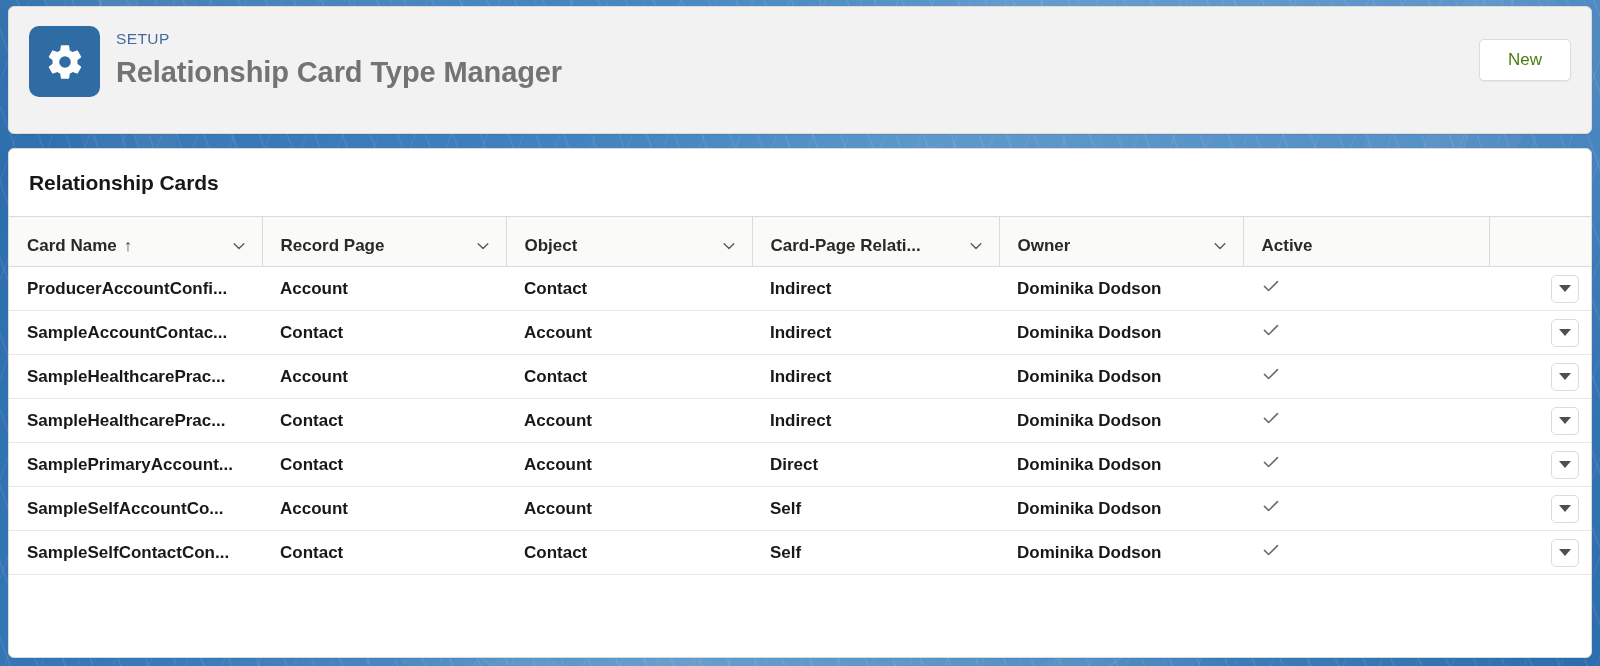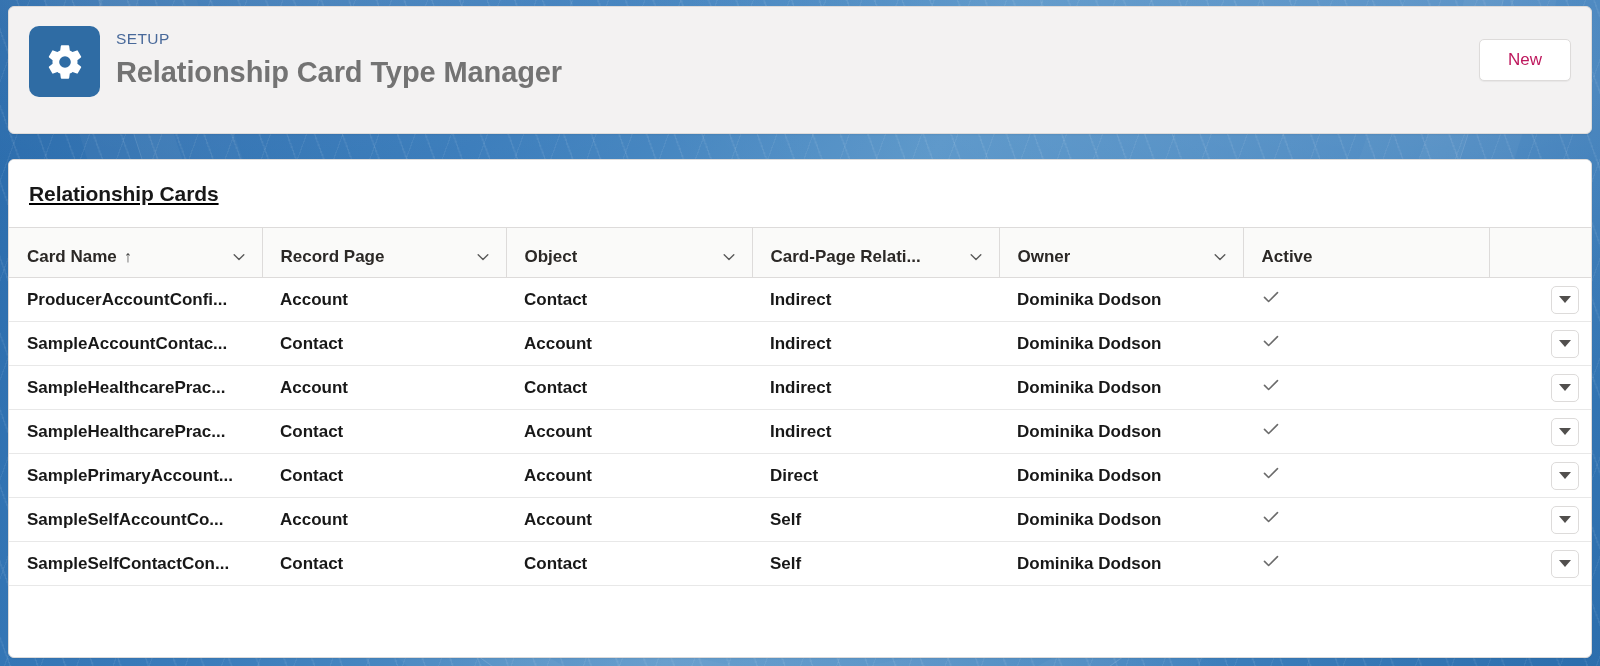--- a/index.html
+++ b/index.html
@@ -49,21 +49,21 @@
       inset 0 0 0 38px rgba(255,255,255,0.04),
       inset 0 0 0 96px rgba(255,255,255,0.028);
   }
 
   #app {
     position: absolute;
     inset: 0;
     padding: 6px 8px 8px 8px;
     display: flex;
     flex-direction: column;
-    gap: 25px;
+    gap: 14px;
   }
 
   
   .setup-header {
     background: #f3f2f2;
     border: 1px solid #dddbda;
     border-radius: 6px;
     height: 128px;
     flex: 0 0 auto;
     display: flex;
@@ -117,21 +117,21 @@
   .new-button {
     position: absolute;
     right: 20px;
     top: 32px;
     min-width: 92px;
     height: 42px;
     padding: 0 20px;
     background: #ffffff;
     border: 1px solid #dddbda;
     border-radius: 5px;
-    color: #be185d;
+    color: #4d7c0f;
     font-size: 17px;
     font-family: "Liberation Sans", sans-serif;
     cursor: pointer;
     box-shadow: 0 1px 1px rgba(0,0,0,0.05);
   }
 
   
   .list-card {
     background: #ffffff;
     border: 1px solid #dddbda;
@@ -143,21 +143,20 @@
     box-shadow: 0 1px 2px rgba(0,0,0,0.06);
   }
 
   .list-card-header {
     height: 67px;
     flex: 0 0 auto;
     display: flex;
     align-items: center;
     padding: 0 20px;
     background: #ffffff;
-    text-decoration: underline;
   }
 
   .list-card-title {
     font-size: 21px;
     font-weight: 700;
     color: #181818;
     letter-spacing: -0.1px;
   }
 
   .table-wrap {

